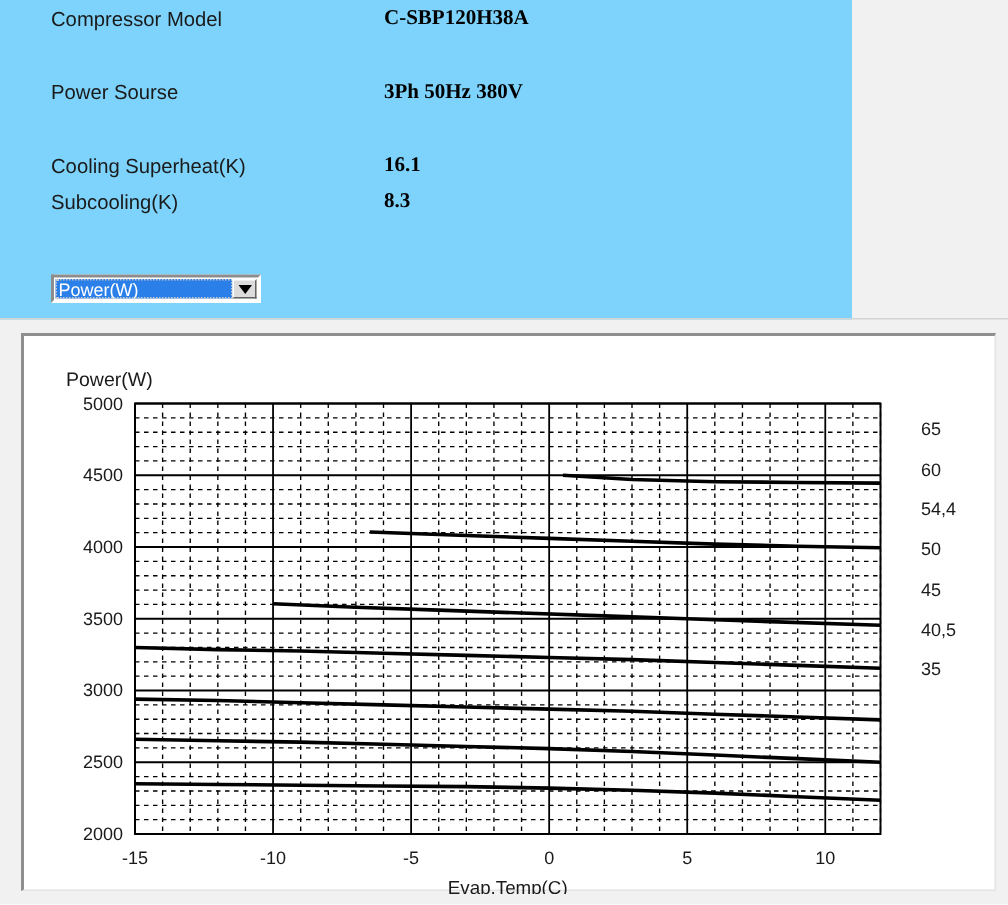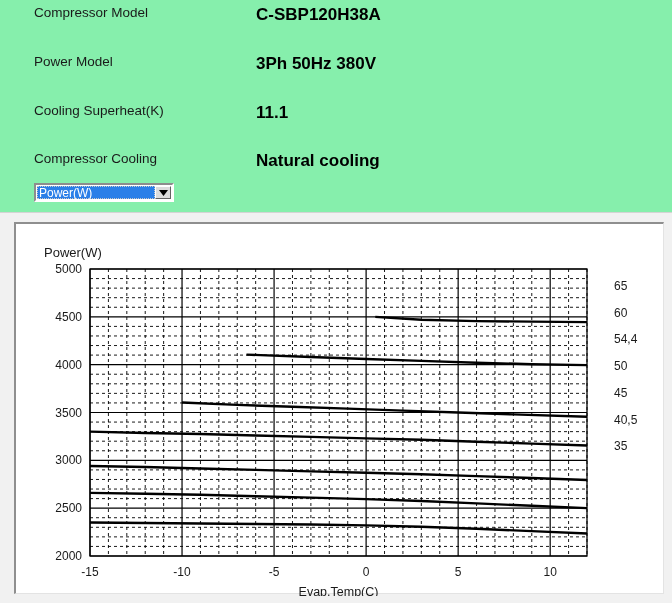--- a/index.html
+++ b/index.html
@@ -12,47 +12,47 @@
     background: #f1f1f1;
     font-family: "Liberation Sans", sans-serif;
     overflow: hidden;
     position: relative;
   }
 
   
   #spec-panel {
     position: absolute;
     left: 0; top: 0;
-    width: 672px;
+    width: 568px;
     height: 213px;
-    background: #86efac;
+    background: #7dd3fc;
   }
   .spec-row {
     position: absolute;
     left: 0;
     width: 672px;
     height: 23px;
   }
   .spec-label {
     position: absolute;
     left: 34px;
     top: 0;
     font-size: 13.5px;
     color: #1a1a1a;
     font-family: "Liberation Sans", sans-serif;
     white-space: nowrap;
   }
   .spec-value {
     position: absolute;
     left: 256px;
     top: 0;
-    font-size: 17px;
+    font-size: 14px;
     font-weight: bold;
     color: #000;
-    font-family: Liberation Sans, sans-serif;
+    font-family: Liberation Serif, serif;
     white-space: nowrap;
   }
 
   
   #param-select {
     position: absolute;
     left: 34px;
     top: 183px;
     width: 140px;
     height: 19px;
@@ -146,35 +146,35 @@
 
 <div id="spec-panel">
 
   <div class="spec-row" style="top:5px">
     <span class="spec-label">Compressor  Model</span>
     <span class="spec-value">C-SBP120H38A</span>
   </div>
 
 
   <div class="spec-row" style="top:54px">
-    <span class="spec-label">Power Model</span>
+    <span class="spec-label">Power Sourse</span>
     <span class="spec-value">3Ph  50Hz  380V</span>
   </div>
 
 
   <div class="spec-row" style="top:103px">
     <span class="spec-label">Cooling Superheat(K)</span>
-    <span class="spec-value">11.1</span>
-  </div>
-
-
-  <div class="spec-row" style="top:151px">
-    <span class="spec-label">Compressor Cooling</span>
-    <span class="spec-value">Natural cooling</span>
-  </div>
+    <span class="spec-value">16.1</span>
+  </div>
+
+  <div class="spec-row" style="top:127px">
+    <span class="spec-label">Subcooling(K)</span>
+    <span class="spec-value">8.3</span>
+  </div>
+
 
   <div id="param-select">
     <div id="param-select-value">Power(W)</div>
     <div id="param-select-arrow">
       <svg width="9" height="6" viewBox="0 0 9 6" aria-hidden="true">
           <polygon points="0,0 9,0 4.5,6" fill="#000"></polygon>
         </svg>
     </div>
   </div>
 </div>

